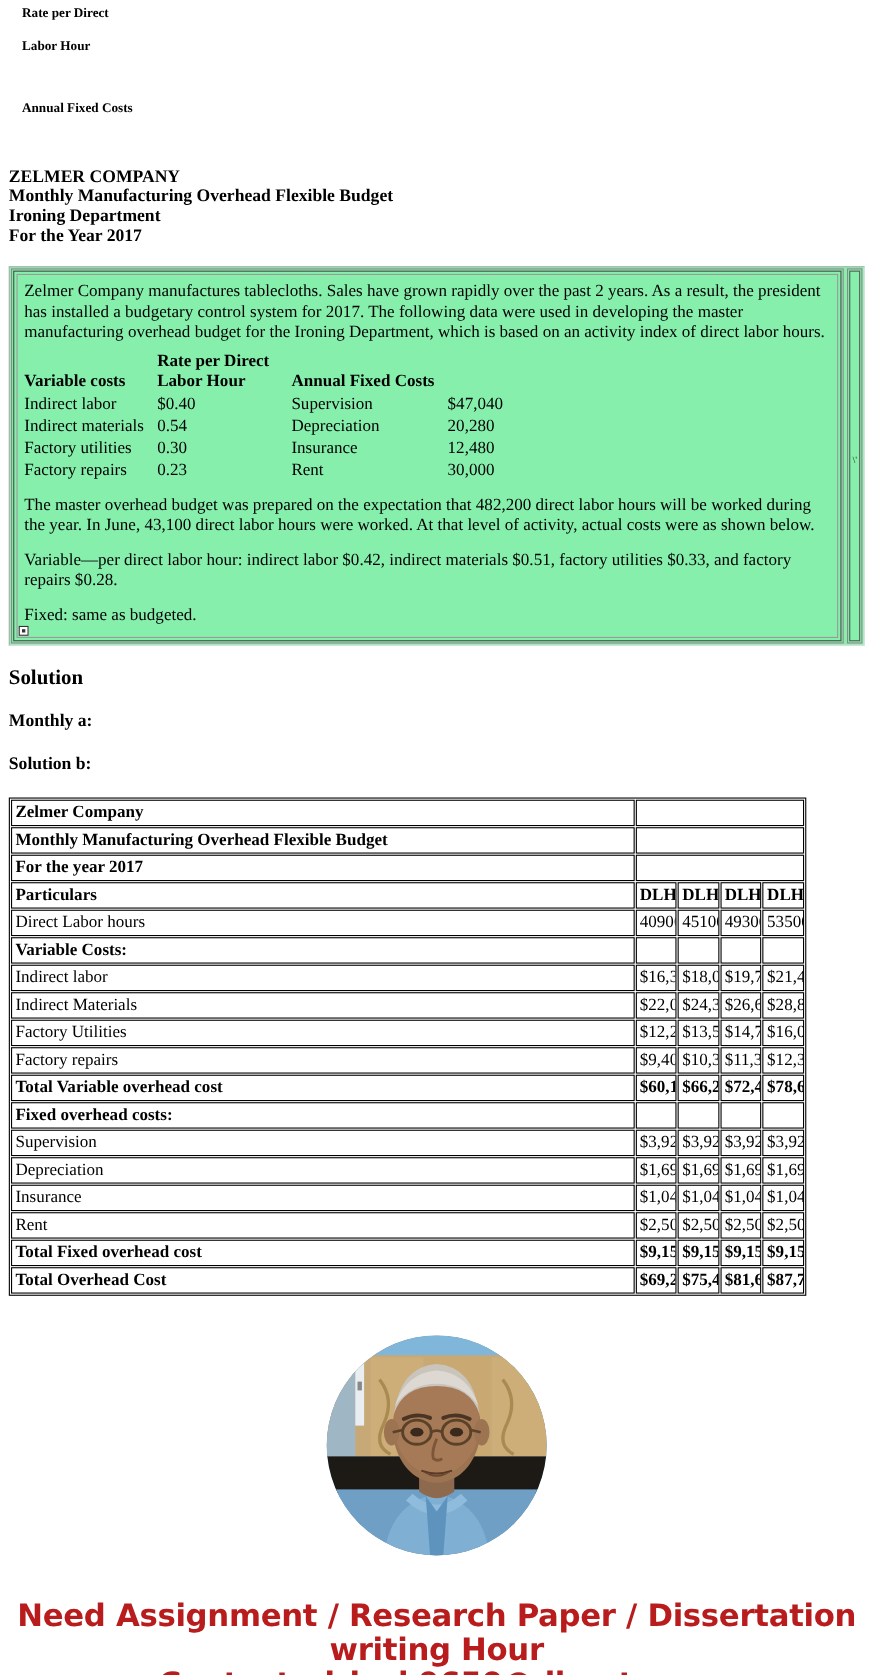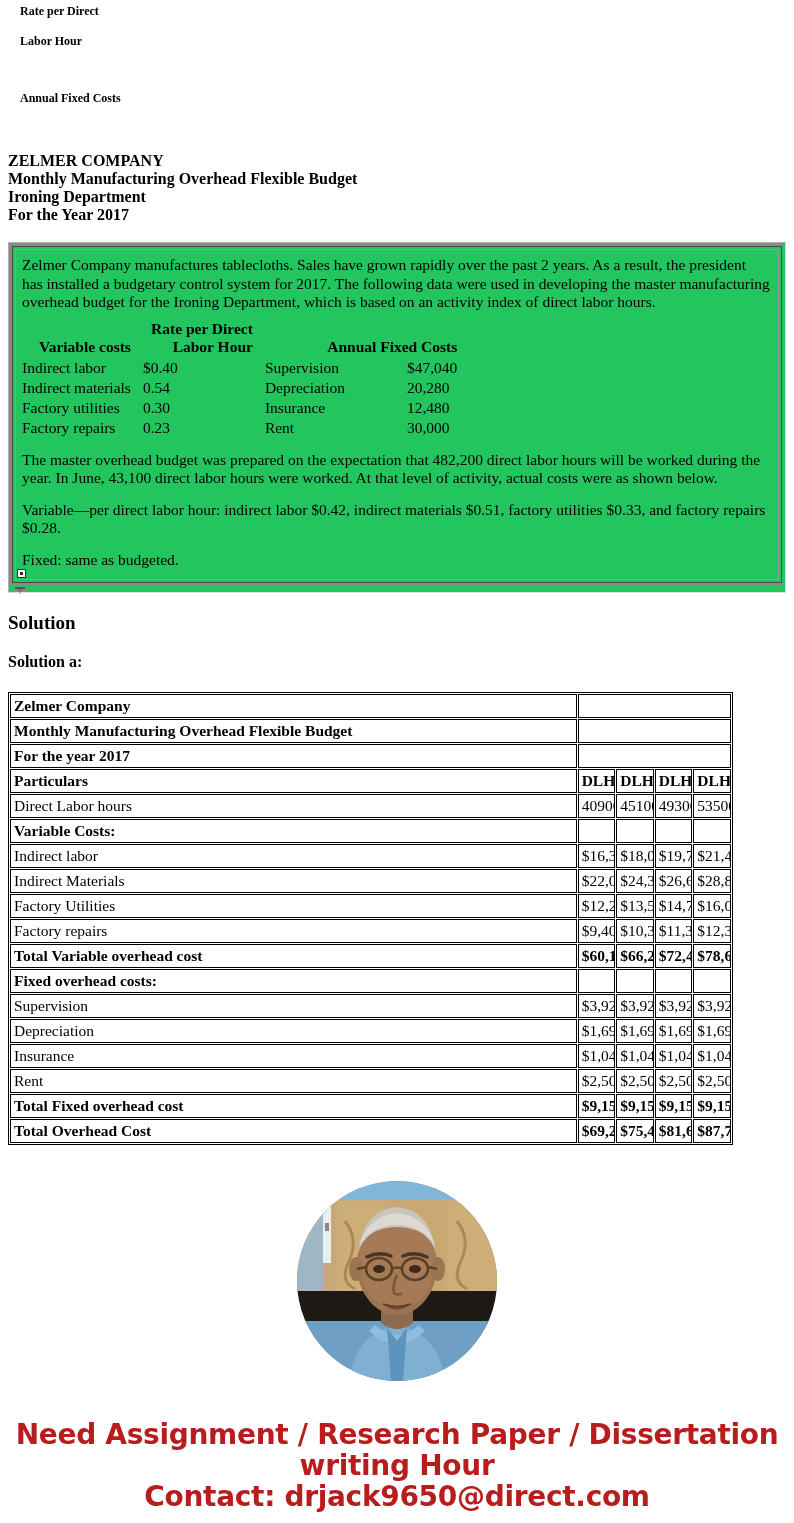--- a/index.html
+++ b/index.html
@@ -49,22 +49,21 @@
   
   .problem-outer {
     margin: 18px 8px 16px 8px;
     border: 1px solid #b0b0b0;
     border-right-color: #ddd;
     border-bottom-color: #ddd;
     padding: 1px;
     position: relative;
     display: flex;
     align-items: stretch;
-    background: #22c55e;
-    flex-direction: column;
+    background: #86efac;
   }
   .problem-frame {
     flex: 1 1 auto;
     border: 1px solid #8a8a8a;
     padding: 1px;
     min-width: 0;
   }
   .problem-frame-inner {
     border: 1px solid #4a4a4a;
     padding: 2px;
@@ -86,21 +85,21 @@
   }
 
   
   table.cost-table {
     border-collapse: collapse;
     margin-top: 8px;
     font-size: 15.5px;
     line-height: 18px;
   }
   table.cost-table th {
-    text-align: right;
+    text-align: left;
     font-weight: bold;
     vertical-align: bottom;
     padding: 0 12px 2px 0;
   }
   table.cost-table th.narrow {
     width: 110px;
   }
   table.cost-table td {
     text-align: left;
     padding: 1px 12px 1px 0;
@@ -304,21 +303,22 @@
     </div>
 
     <div class="problem-scroll">
       <div class="problem-scroll-track">
         <div class="scroll-thumb">\'</div>
       </div>
     </div>
   </div>
 
   <div class="sol-h sol-h1">Solution</div>
-  <div class="sol-h sol-h2">Solution a:</div>
+  <div class="sol-h sol-h2">Monthly a:</div>
+  <div class="sol-h sol-h2">Solution b:</div>
 
   <div class="budget-wrap">
     <table class="budget">
       <tbody>
         <tr>
           <td class="particular b">Zelmer Company</td>
           <td class="num nob" colspan="4"></td>
         </tr>
         <tr>
           <td class="particular b">Monthly Manufacturing Overhead Flexible Budget</td>

